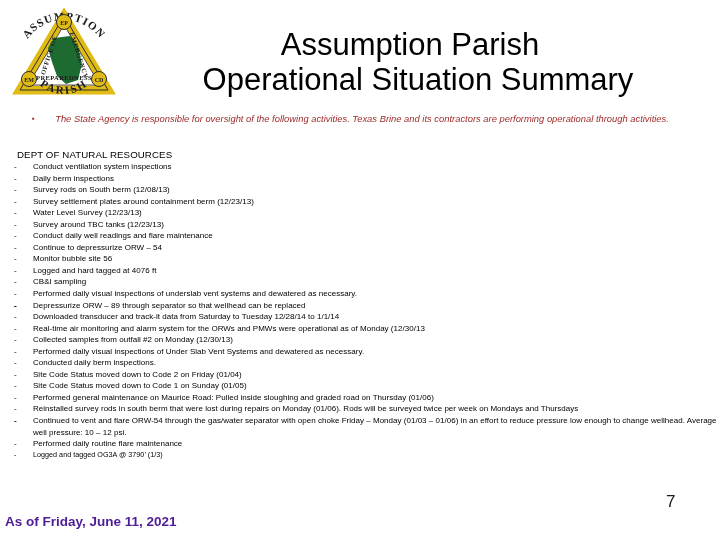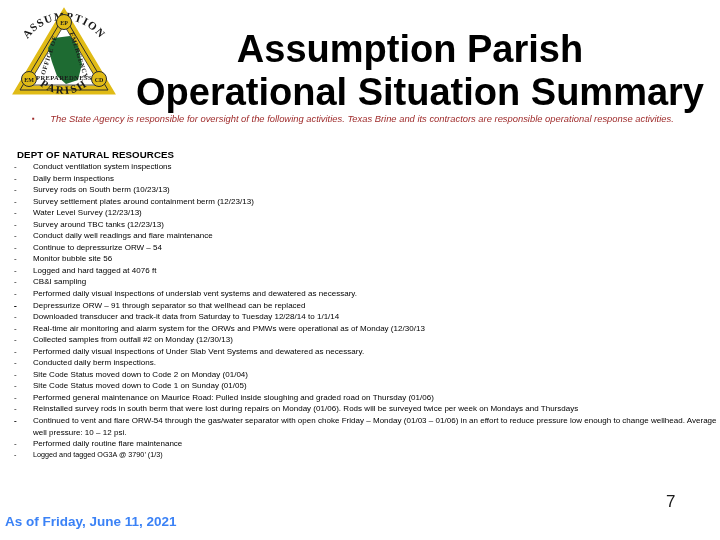--- a/index.html
+++ b/index.html
@@ -32,22 +32,22 @@
   
   #title-block {
     position: absolute;
     left: 120px;
     top: 28px;
     width: 580px;
     text-align: center;
     line-height: 1.12;
   }
   #title-block .tline {
-    font-size: 38px;
-    font-weight: bold;
+    font-size: 31px;
+    font-weight: normal;
     color: #000000;
     letter-spacing: 0px;
     white-space: nowrap;
   }
   #title-block .tline.l2 {
     padding-left: 16px;
   }
 
   
   #intro {
@@ -73,21 +73,21 @@
   
   #body-block {
     position: absolute;
     left: 0px;
     top: 149px;
     width: 720px;
   }
   #section-head {
     margin: 0 0 1px 17px;
     font-size: 9.7px;
-    font-weight: bold;
+    font-weight: normal;
     color: #000000;
     letter-spacing: 0.1px;
   }
   ul.blist {
     list-style: none;
     margin: 0;
     padding: 0;
   }
   ul.blist li {
     position: relative;
@@ -114,21 +114,21 @@
     line-height: 10.8px;
   }
 
   
   #footer-date {
     position: absolute;
     left: 5px;
     top: 514px;
     font-size: 13.5px;
     font-weight: bold;
-    color: #3b82f6;
+    color: #4c1d95;
     letter-spacing: 0px;
   }
   #page-num {
     position: absolute;
     left: 666px;
     top: 492px;
     font-size: 17px;
     color: #1a1a1a;
   }
 </style>
@@ -175,47 +175,47 @@
     </svg>
   </div>
 
   <div id="title-block">
     <div class="tline l1">Assumption Parish</div>
     <div class="tline l2">Operational Situation Summary</div>
   </div>
 
   <div id="intro">
     <span class="ibullet">▪</span>
-    <span>The State Agency is responsible for oversight of the following activities.  Texas Brine and its contractors are responsible operational response activities.</span>
+    <span>The State Agency is responsible for oversight of the following activities.  Texas Brine and its contractors are performing operational through activities.</span>
   </div>
 
   <div id="body-block">
     <div id="section-head">DEPT OF NATURAL RESOURCES</div>
     <ul class="blist" id="bullet-list">
         <li><span class="dash">-</span><span>Conduct ventilation system inspections</span></li>
         <li><span class="dash">-</span><span> Daily berm inspections</span></li>
-        <li><span class="dash">-</span><span>Survey rods on South berm (10/23/13)</span></li>
+        <li><span class="dash">-</span><span>Survey rods on South berm (12/08/13)</span></li>
         <li><span class="dash">-</span><span>Survey settlement plates around containment berm (12/23/13)</span></li>
         <li><span class="dash">-</span><span>Water Level Survey (12/23/13)</span></li>
         <li><span class="dash">-</span><span>Survey around TBC tanks (12/23/13)</span></li>
         <li><span class="dash">-</span><span>Conduct daily well readings and flare maintenance</span></li>
         <li><span class="dash">-</span><span>Continue to depressurize ORW – 54</span></li>
         <li><span class="dash">-</span><span>Monitor bubble site 56</span></li>
         <li><span class="dash">-</span><span>Logged and hard tagged at 4076 ft</span></li>
         <li><span class="dash">-</span><span>CB&amp;I sampling</span></li>
         <li><span class="dash">-</span><span>Performed daily visual inspections of underslab vent systems and dewatered as necessary.</span></li>
         <li><span class="dash">-</span></li>
         <li><span class="dash">-</span></li>
-        <li><span class="dash">-</span><span>Depressurize ORW – 91 through separator so that wellhead can be replaced</span></li>
+        <li><span class="dash">-</span><span>Depressurize ORW – 89 through separator so that wellhead can be replaced</span></li>
         <li><span class="dash">-</span><span>Downloaded transducer and track-it data from Saturday to Tuesday 12/28/14 to 1/1/14</span></li>
         <li><span class="dash">-</span><span>Real-time air monitoring and alarm system for the ORWs and  PMWs were operational as of  Monday (12/30/13</span></li>
         <li><span class="dash">-</span><span>Collected samples from outfall #2 on Monday (12/30/13)</span></li>
         <li><span class="dash">-</span><span>Performed daily visual inspections of Under Slab Vent Systems and dewatered as necessary.</span></li>
         <li><span class="dash">-</span><span>Conducted daily berm inspections.</span></li>
-        <li><span class="dash">-</span><span>Site Code Status moved down to Code 2 on Monday (01/04)</span></li>
+        <li><span class="dash">-</span><span>Site Code Status moved down to Code 2 on Friday (01/04)</span></li>
         <li><span class="dash">-</span><span>Site Code Status moved down to Code 1 on Sunday (01/05)</span></li>
         <li><span class="dash">-</span><span>Performed general maintenance on Maurice Road: Pulled inside sloughing and graded road on Thursday (01/06)</span></li>
         <li><span class="dash">-</span><span>Reinstalled survey rods in south berm that were lost during repairs on Monday (01/06). Rods will be surveyed twice per week on Mondays and Thursdays</span></li>
         <li><span class="dash">-</span></li>
         <li><span class="dash">-</span><span>Continued to vent and flare ORW-54 through the gas/water separator with open choke Friday – Monday (01/03 – 01/06) in an effort to reduce pressure low enough to change wellhead.  Average well pressure: 10 – 12 psi.</span></li>
         <li><span class="dash">-</span><span>Performed daily routine flare maintenance</span></li>
         <li class="small"><span class="dash">-</span><span>Logged and tagged OG3A @ 3790’ (1/3)</span></li>
       </ul>
   </div>
 

